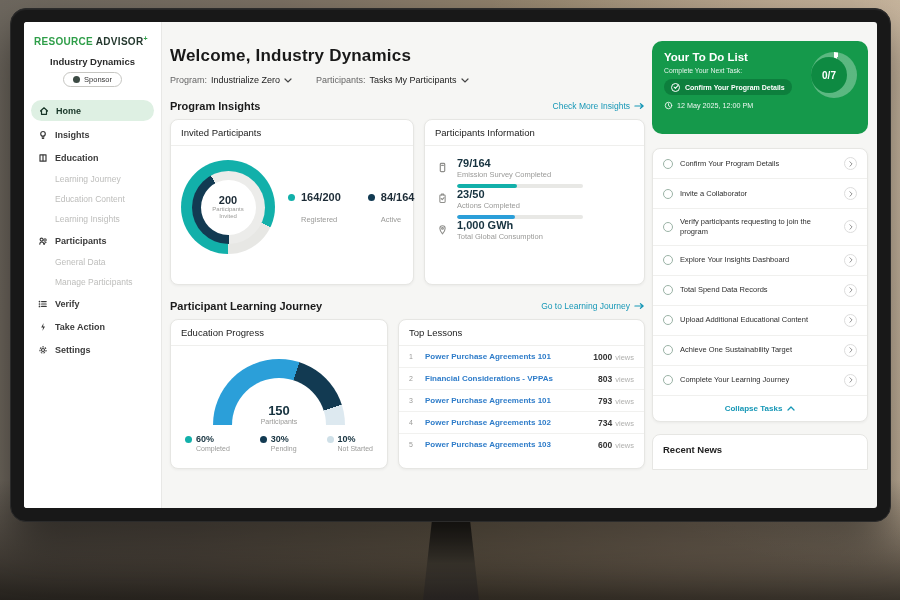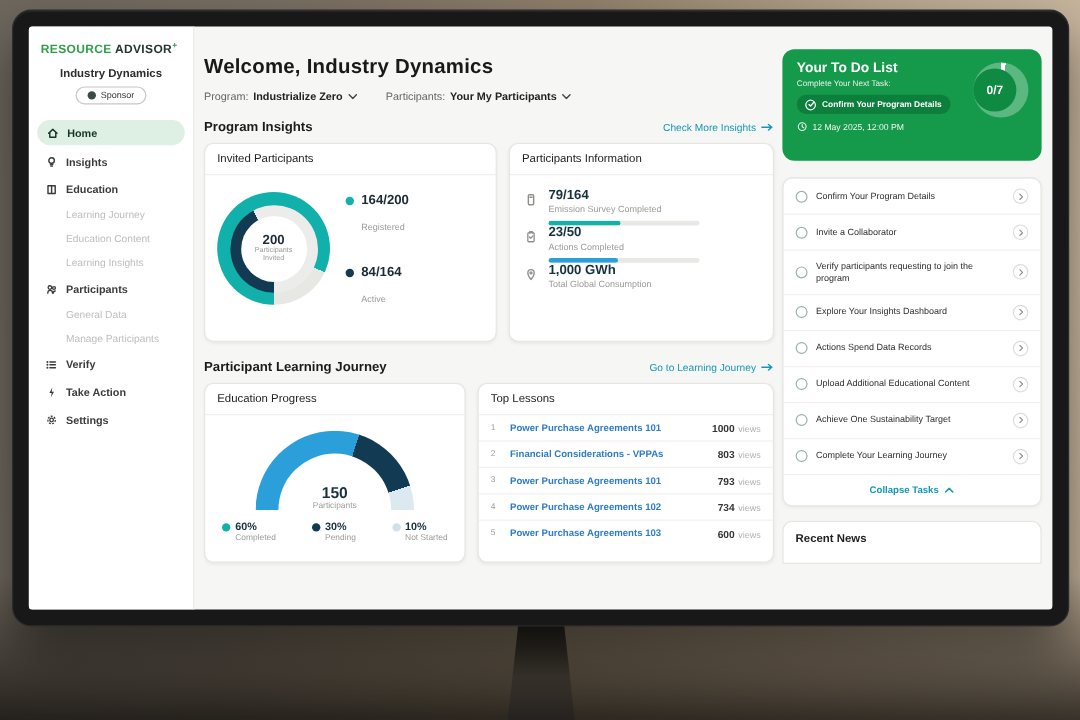--- a/index.html
+++ b/index.html
@@ -37,40 +37,40 @@
   .nav-item svg{width:10px;height:10px;flex:none}
   .nav-item.active{background:var(--green-light);border-radius:13px;margin:0 7px 2px;padding:5.5px 8px;color:#173527}
   .nav-item.sub{padding:5px 14px 5px 31px;font-size:8.5px;color:#bdbdbb;font-weight:normal}
 
   
   .main{position:absolute;left:138px;top:0;width:490px;height:100%;padding:24px 7px 0 8px}
   .welcome{font-size:17px;font-weight:bold;color:#191919;letter-spacing:.2px}
   .filters{display:flex;gap:24px;margin-top:9px;font-size:9px;align-items:center}
   .filter{display:flex;align-items:center}
   .flabel{color:#666}
-  .fvalue{font-weight:bold;color:#222;margin-left:4px}
+  .fvalue{font-weight:normal;color:#222;margin-left:4px}
   .fchev{margin-left:4px;color:#444;display:flex}
   .sec{display:flex;justify-content:space-between;align-items:center;margin-top:15px}
   .sec-title{font-size:11px;font-weight:bold;color:#1b1b1b}
   .sec-link{color:var(--link);font-size:8.5px;font-weight:normal;display:flex;align-items:center;gap:4px}
   .cards{display:flex;gap:10px;margin-top:7px}
   .card{background:#fff;border:1px solid #e6e6e3;border-radius:8px;box-shadow:0 1px 3px rgba(0,0,0,.05)}
   .card-title{padding:7px 10px;border-bottom:1px solid #efefed;font-size:9.5px;font-weight:normal;color:#222}
 
   .card-invited{width:244px;height:166px}
   .inv-body{display:flex;align-items:center;padding:14px 10px;gap:13px}
   .donut{width:94px;height:94px;border-radius:50%;flex:none;display:flex;align-items:center;justify-content:center;
     background:conic-gradient(from 180deg, var(--teal) 0 var(--reg), #e7e7e4 0)}
   .donut-in{width:73px;height:73px;border-radius:50%;display:flex;align-items:center;justify-content:center;
     background:conic-gradient(from 180deg, var(--navy) 0 var(--act), #ececea 0)}
   .donut-c{width:55px;height:55px;border-radius:50%;background:#fff;display:flex;flex-direction:column;
     align-items:center;justify-content:center;text-align:center}
   .donut-v{font-size:11px;font-weight:bold;color:#1c2b36}
   .donut-l{font-size:6px;color:#9a9a98;width:42px;line-height:1.25}
-  .legend-col{display:flex;flex-direction:column;gap:27px}
+  .legend-col{display:flex;flex-direction:row;gap:27px}
   .leg{display:flex;gap:6px;align-items:flex-start}
   .leg-dot{width:7px;height:7px;border-radius:50%;margin-top:3px;flex:none}
   .leg-v{font-size:11px;font-weight:bold;color:#1c2b36}
   .leg-l{font-size:7.5px;color:#9a9a98;margin-top:12px}
 
   .card-info{flex:1;height:166px}
   .info-body{padding:11px 12px;display:flex;flex-direction:column;}
   .stat{display:flex;gap:9px}
   .stat-icon{color:#8f8f8c;margin-top:2px}
   .stat-icon svg{width:11px;height:11px}
@@ -222,21 +222,21 @@
         <span class="flabel">Program:</span>
         <span class="fvalue">Industrialize Zero</span>
         <span class="fchev">
               <svg width="8" height="5" viewBox="0 0 8 5" fill="none" stroke="currentColor" stroke-width="1.2" stroke-linecap="round">
                 <path d="M1 1l3 3 3-3"></path>
               </svg>
             </span>
       </div>
       <div class="filter">
         <span class="flabel">Participants:</span>
-        <span class="fvalue">Your My Participants</span>
+        <span class="fvalue">Tasks My Participants</span>
         <span class="fchev">
               <svg width="8" height="5" viewBox="0 0 8 5" fill="none" stroke="currentColor" stroke-width="1.2" stroke-linecap="round">
                 <path d="M1 1l3 3 3-3"></path>
               </svg>
             </span>
       </div>
     </div>
 
     <div class="sec">
       <div class="sec-title">Program Insights</div>
@@ -456,21 +456,21 @@
         <span class="task-check"></span>
         <span class="task-label">Explore Your Insights Dashboard</span>
         <span class="task-go">
               <svg width="4" height="6" viewBox="0 0 5 8" fill="none" stroke="currentColor" stroke-width="1.2" stroke-linecap="round" stroke-linejoin="round">
                 <path d="M1 1l3 3-3 3"></path>
               </svg>
             </span>
       </div>
       <div class="task">
         <span class="task-check"></span>
-        <span class="task-label">Actions Spend Data Records</span>
+        <span class="task-label">Total Spend Data Records</span>
         <span class="task-go">
               <svg width="4" height="6" viewBox="0 0 5 8" fill="none" stroke="currentColor" stroke-width="1.2" stroke-linecap="round" stroke-linejoin="round">
                 <path d="M1 1l3 3-3 3"></path>
               </svg>
             </span>
       </div>
       <div class="task">
         <span class="task-check"></span>
         <span class="task-label">Upload Additional Educational Content</span>
         <span class="task-go">

